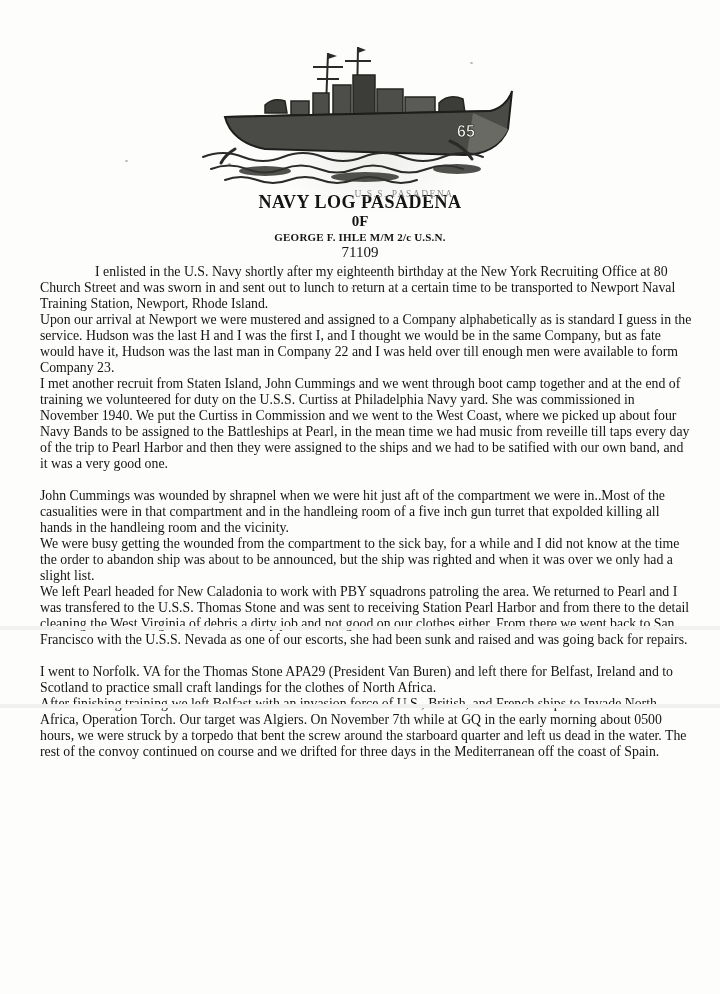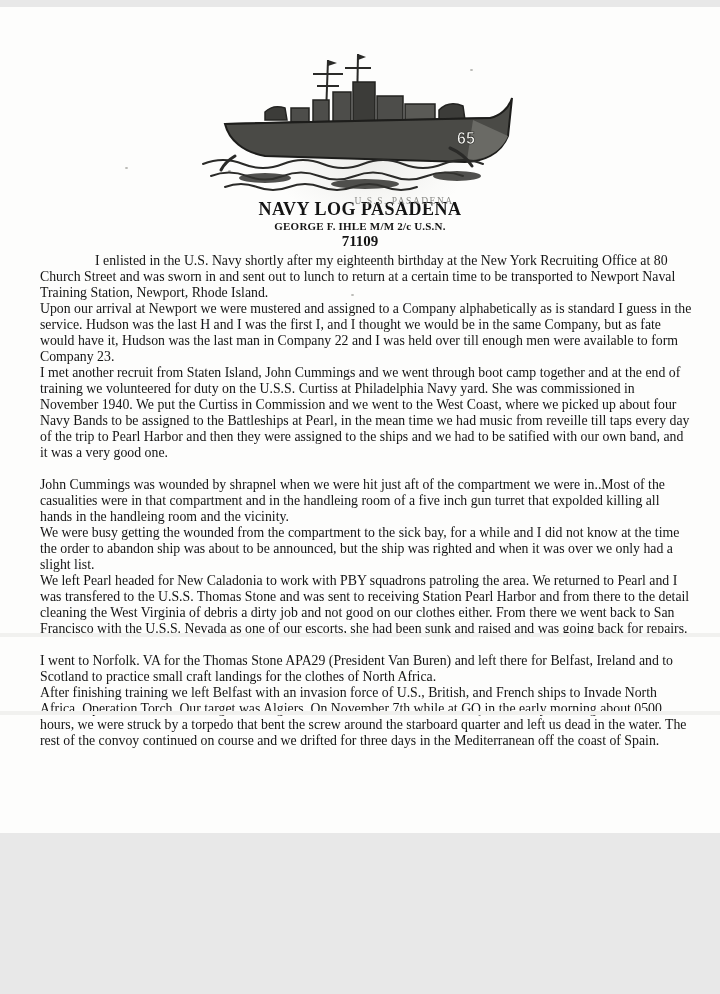--- a/index.html
+++ b/index.html
@@ -1,19 +1,19 @@
 <!DOCTYPE html>
 <html><head>
 <meta charset="utf-8">
 <style>
   html,body{margin:0;padding:0;background:#e8e8e8;}
   .page{
     position:relative;
-    width:720px;height:826px;
-    margin:7px auto;
+    width:720px;height:994px;
+    margin:0 auto;
     background:#fdfdfc;
     overflow:hidden;
     font-family:"Liberation Serif", serif;
     color:#141414;
   }
   
   .scan-band{position:absolute;left:0;width:720px;background:#f1f1ef;}
   .band-1{top:626px;height:4px;}
   .band-2{top:704px;height:4px;}
   .speck{position:absolute;width:3px;height:2px;background:#b9b9b4;border-radius:50%;}
@@ -31,21 +31,21 @@
   
   .header{ text-align:center; line-height:1.18; }
   .title-line{ position:relative; display:inline-block; font-weight:bold; font-size:18px; letter-spacing:.5px; }
   .title-overlay{
     position:absolute; top:-3px; left:96px;
     font-size:9.5px; letter-spacing:1.5px; font-weight:normal;
     color:#8a8a86; white-space:nowrap;
   }
   .of-line{ font-weight:bold; font-size:15px; }
   .author-line{ font-weight:bold; font-size:11px; letter-spacing:.2px; }
-  .number-line{ font-weight:bold; font-size:15px; }
+  .number-line{ font-weight:normal; font-size:15px; }
   
   .body-text{
     margin:2px 28px 0 40px;
     font-size:13.8px;
     line-height:16px;
     text-align:left;
   }
   .body-text p{ margin:0; }
   .body-text p.space{ margin-top:16px; }
   .body-text p.indent{ text-indent:55px; }
@@ -111,20 +111,21 @@
         <ellipse cx="262" cy="124" rx="24" ry="5"></ellipse>
       </g>
     </svg>
   </div>
 
   <div class="header">
     <span class="title-line">
       <span>NAVY LOG PASADENA</span>
       <span class="title-overlay">U.S.S. PASADENA</span>
     </span>
+    <div class="of-line">0F</div>
     <div class="author-line">GEORGE F. IHLE   M/M 2/c U.S.N.</div>
     <div class="number-line">71109</div>
   </div>
 
   <div class="body-text">
       <p class="indent">I enlisted in the U.S. Navy shortly after my eighteenth birthday at the New York Recruiting Office at 80 Church Street and was sworn in and sent out to lunch to return at a certain time to be transported to Newport Naval Training Station, Newport, Rhode Island.</p>
       <p class="">Upon our arrival at Newport we were mustered and assigned to a Company alphabetically as is standard I guess in the service. Hudson was the last H and I was the first I, and I thought we would be in the same Company, but as fate would have it, Hudson was the last man in Company 22 and I  was held over till enough men were available to form Company 23.</p>
       <p class="">I met another recruit from Staten Island, John Cummings and we went through boot camp together and at the end of training we volunteered for duty on the U.S.S. Curtiss at Philadelphia Navy yard.  She was commissioned in November 1940. We put the Curtiss in Commission and we went to the West Coast, where we picked up about four Navy Bands to be assigned to the Battleships at Pearl, in the mean time we had music from reveille till taps every day of the trip to Pearl Harbor and then they were assigned to the ships and we had to be satified with our own band, and it was a very good one.</p>
       <p class="space ">John Cummings was wounded by shrapnel when we were hit just aft of the compartment we were in..Most of the casualities were in that compartment and in the handleing room of a five inch gun turret that expolded killing all hands in the handleing room and the vicinity.</p>
       <p class="">We were busy getting the wounded from the compartment to the sick bay, for a while and I did not know at the time the order to abandon ship was about to be announced, but the ship was righted and when it was over we only had a slight list.</p>

